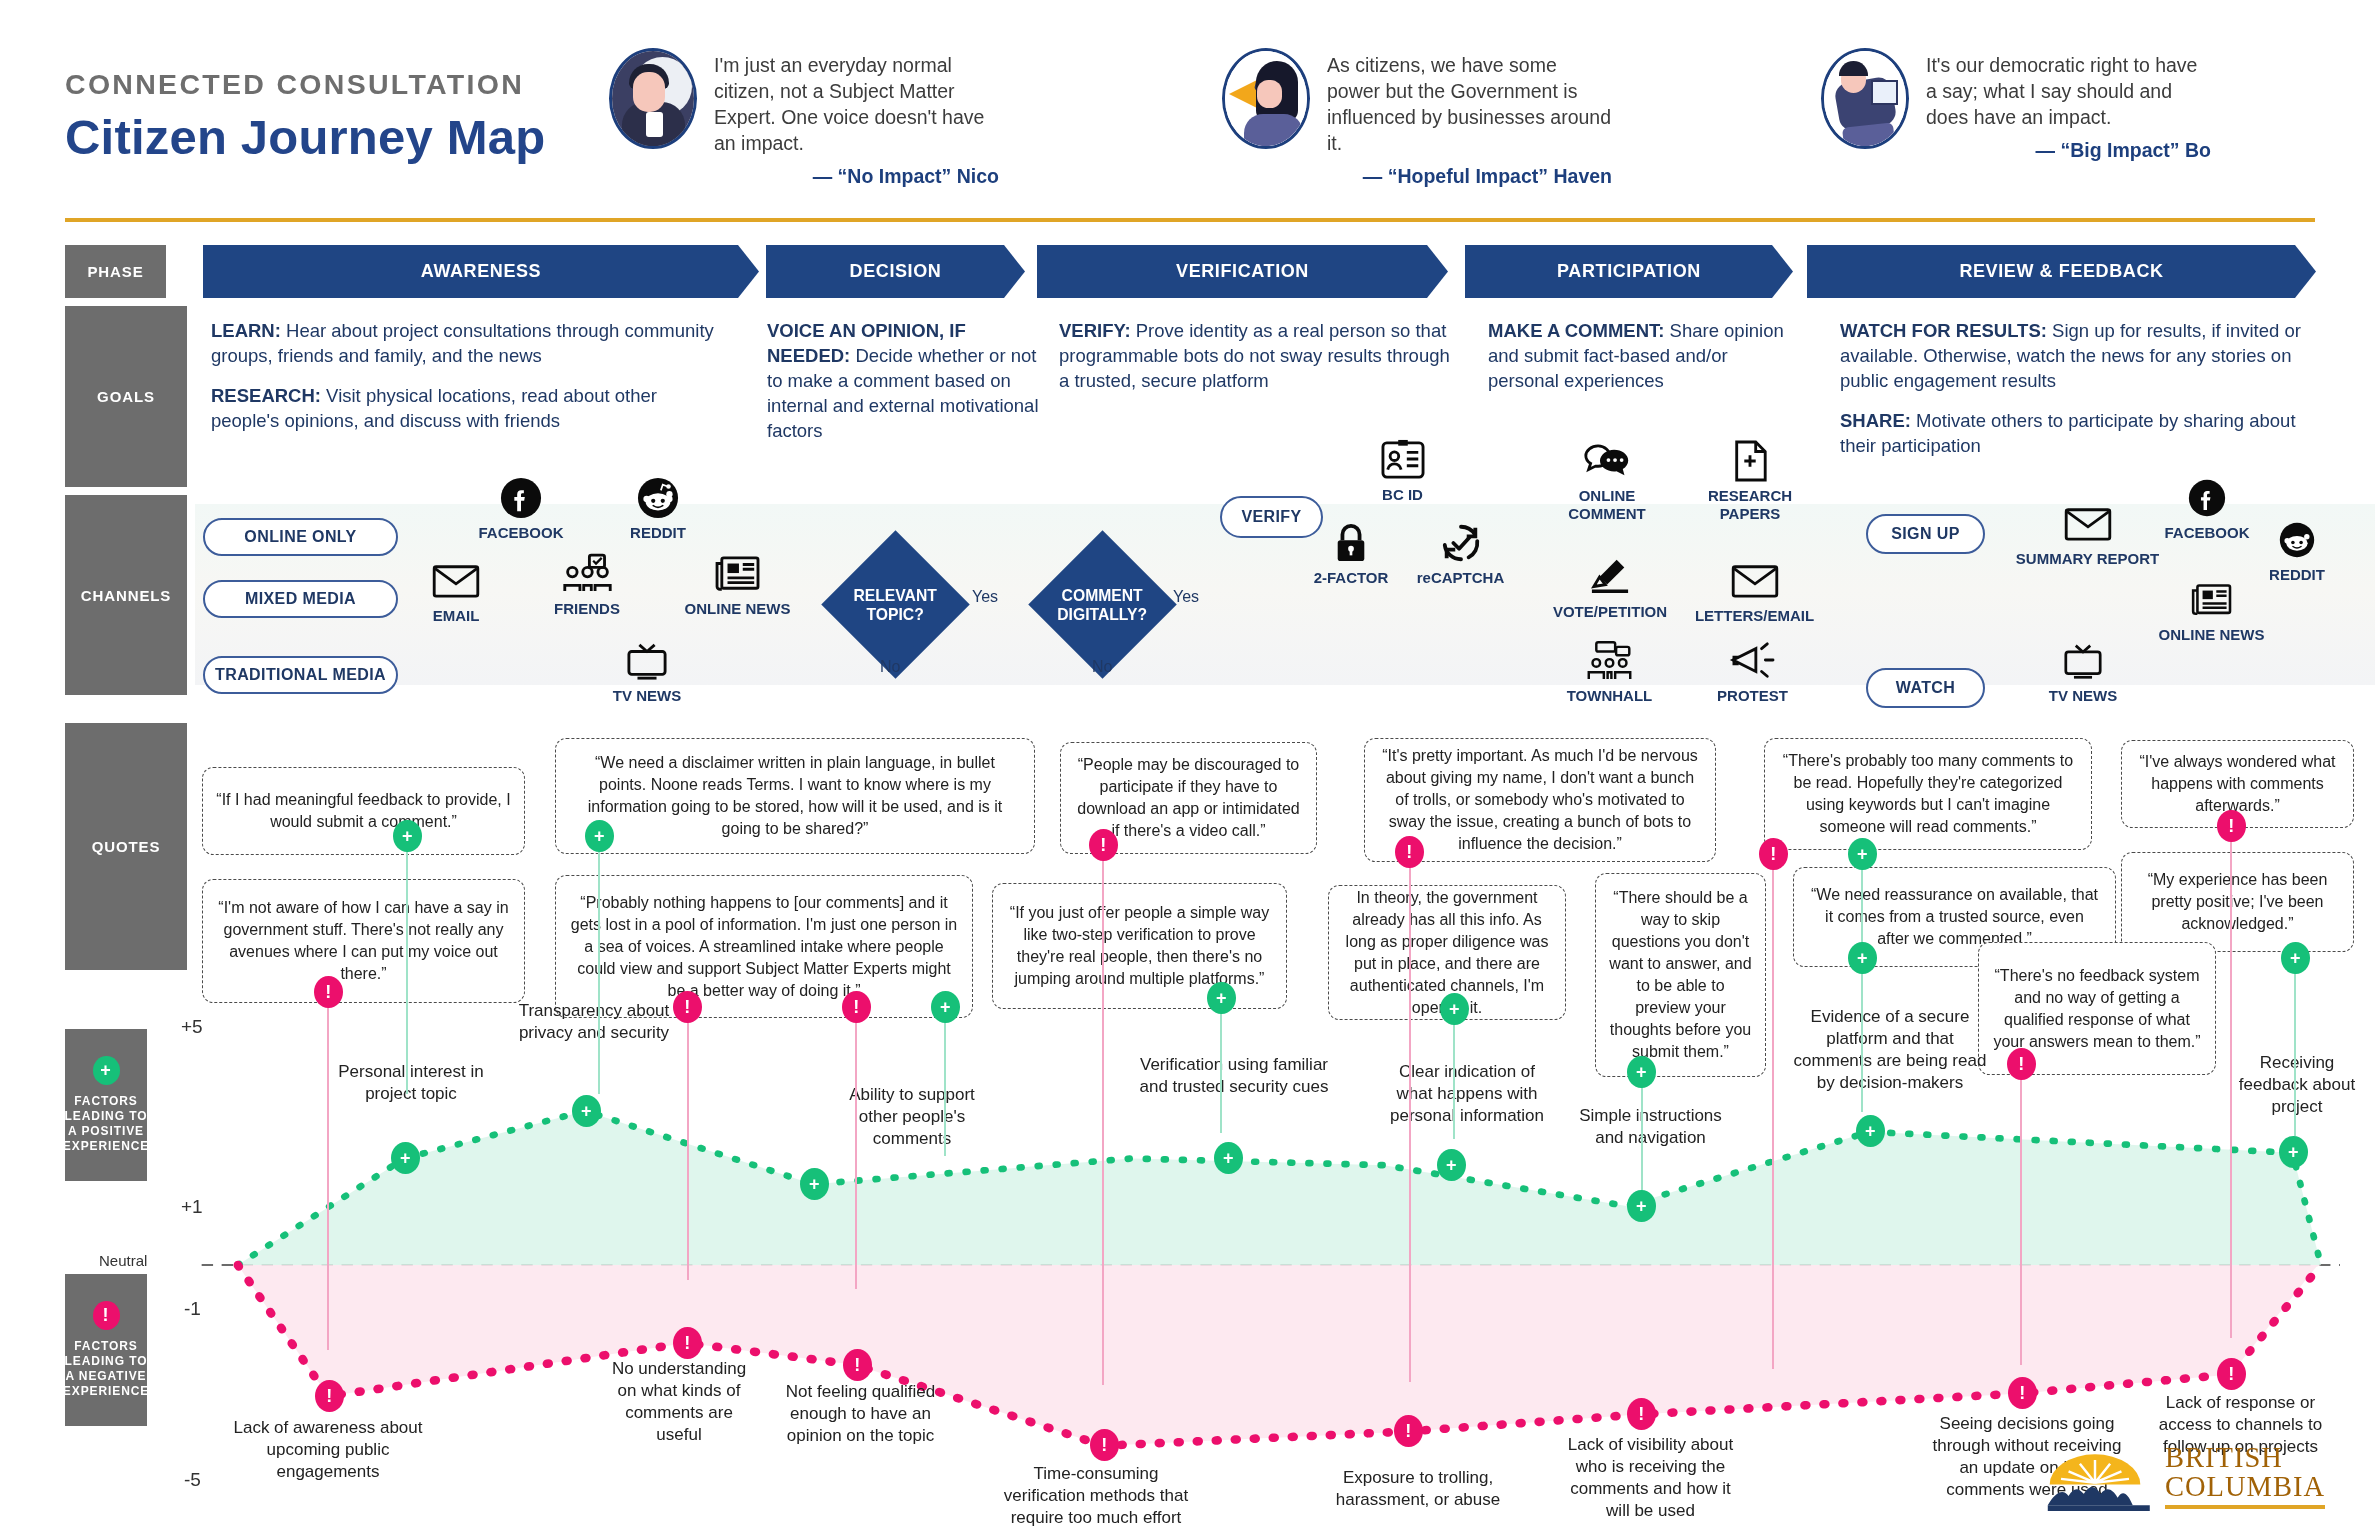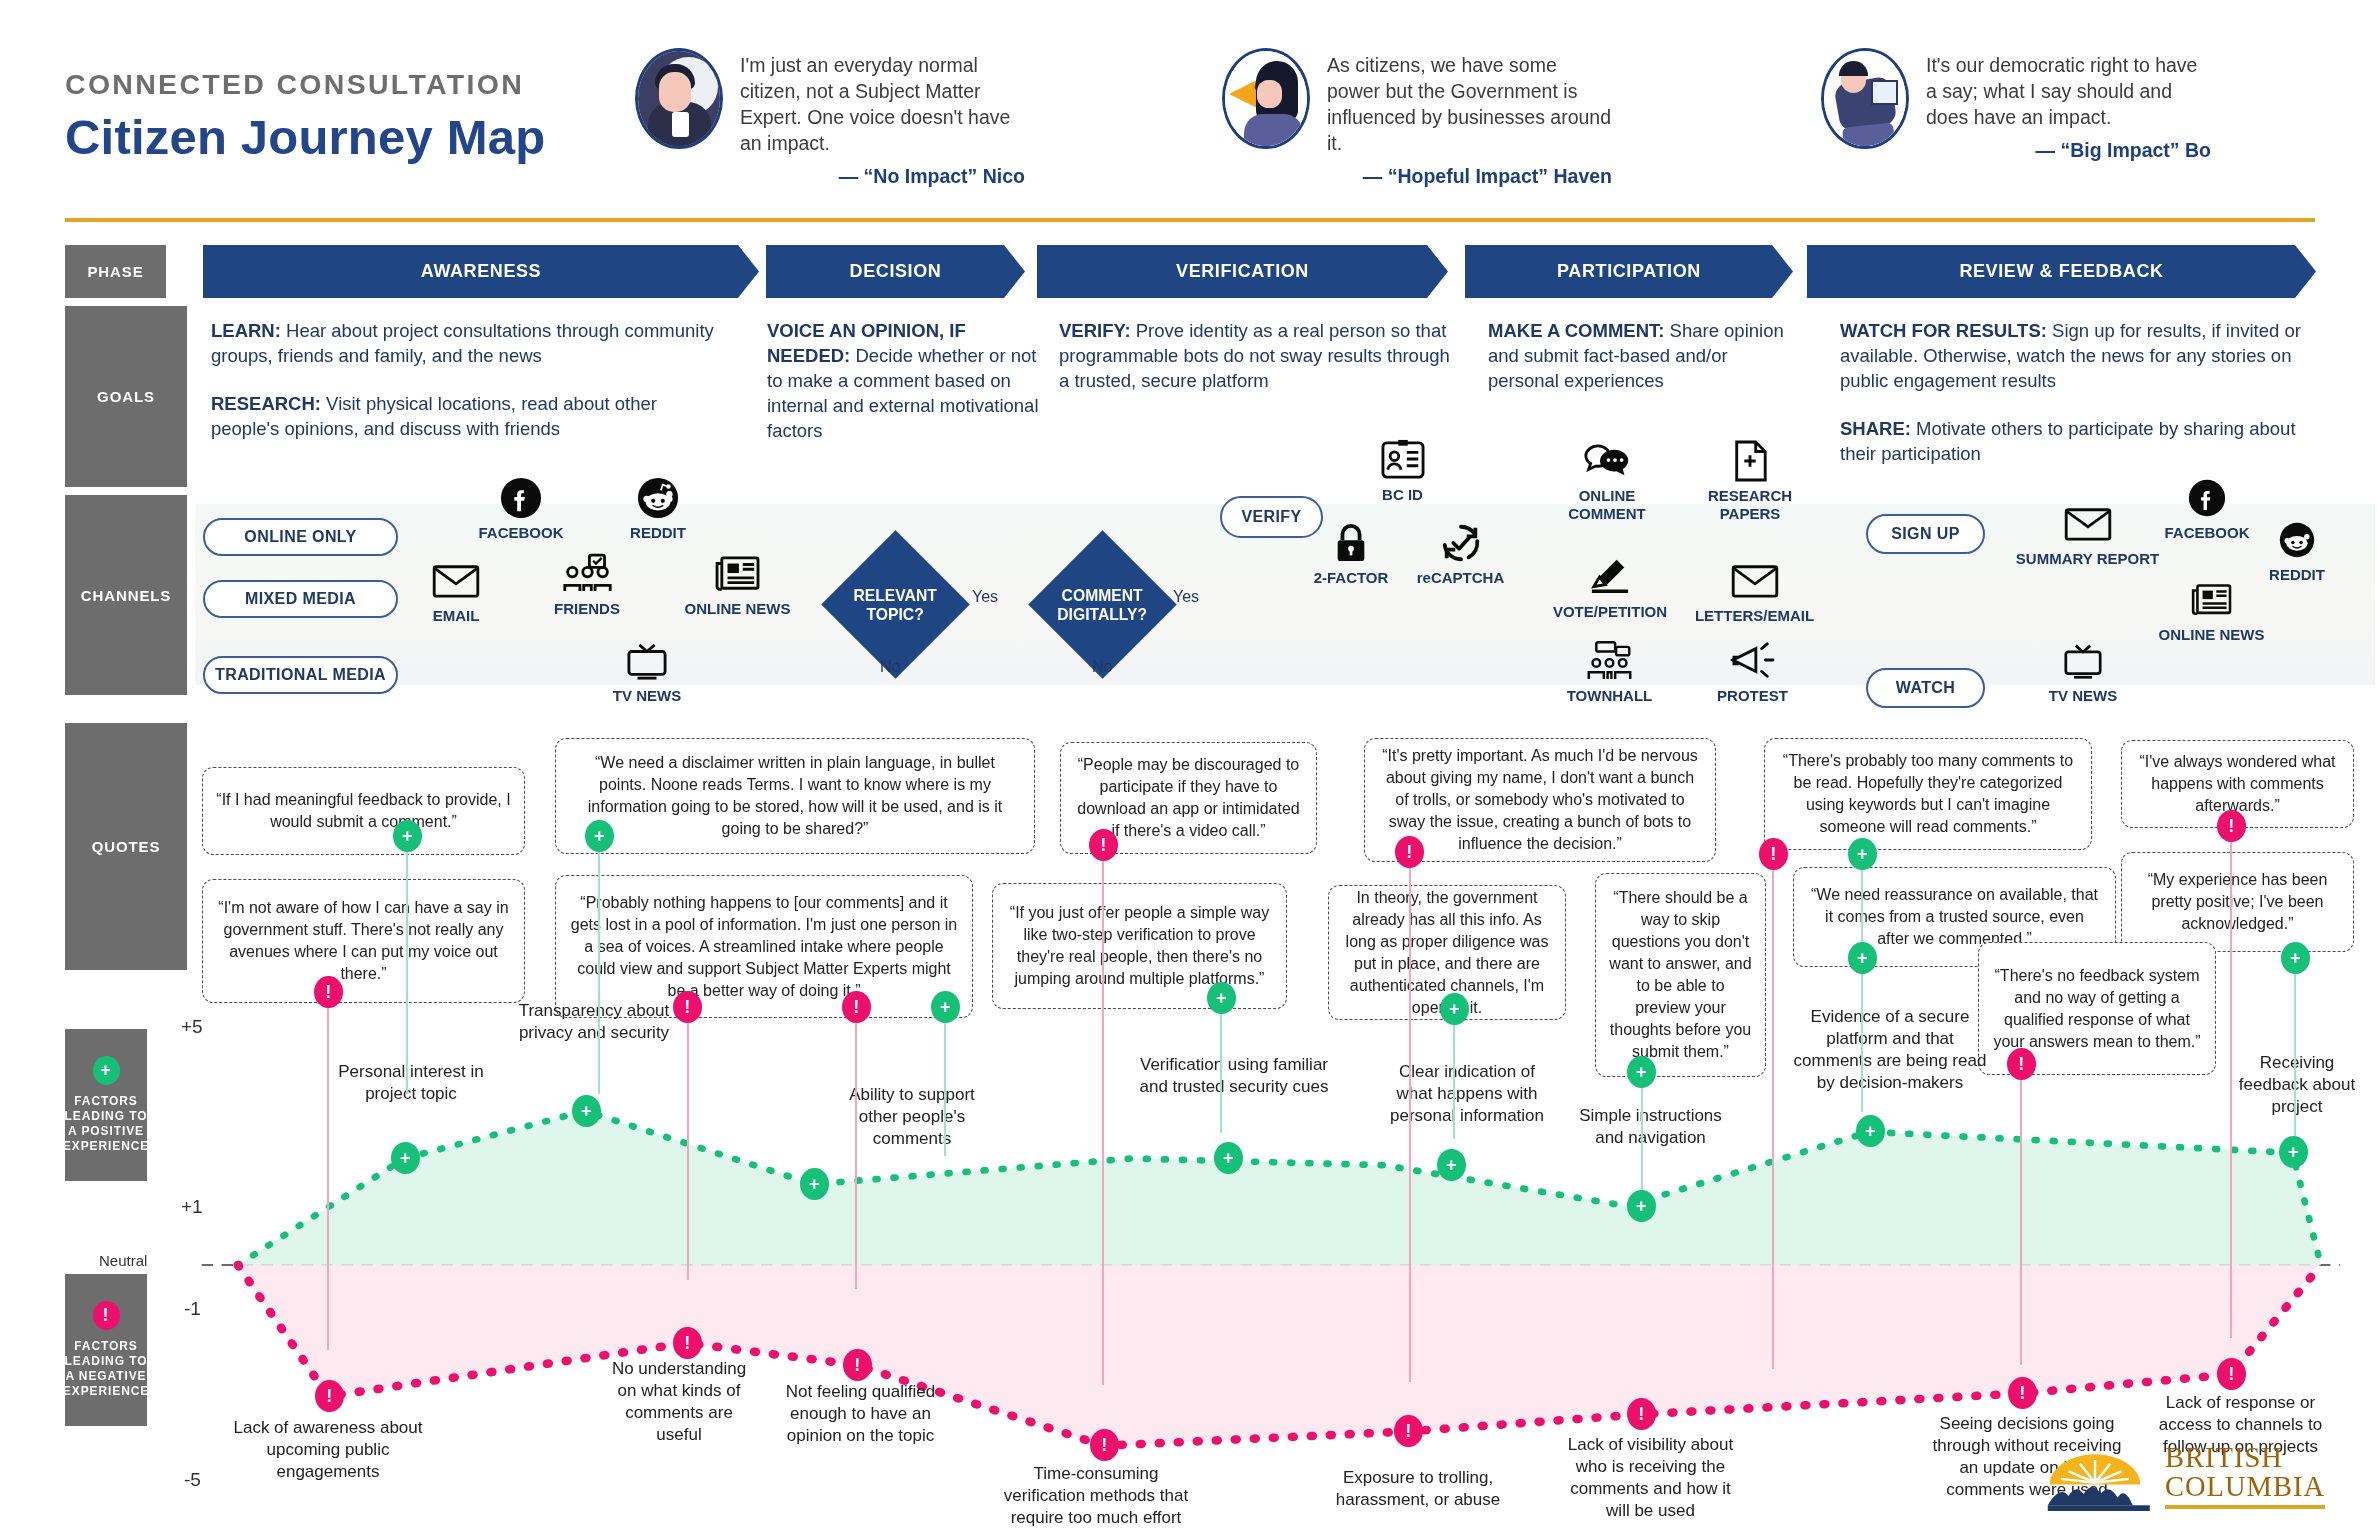--- a/index.html
+++ b/index.html
@@ -76,21 +76,21 @@
     display:flex; align-items:center; justify-content:center;
     font-size: 18px; font-weight: 700; letter-spacing: 0.6px;
     clip-path: polygon(0 0, calc(100% - 21px) 0, 100% 50%, calc(100% - 21px) 100%, 0 100%);
   }
 
   
   .goal {
     position: absolute; font-size: 18.5px; line-height: 25px; color: #1f3864;
   }
   .goal b { font-weight: 700; }
-  .goal p + p { margin-top: 23px; }
+  .goal p + p { margin-top: 15px; }
 
   
   .chanband {
     position: absolute; left: 195px; top: 504px; width: 2180px; height: 181px;
     background: linear-gradient(180deg,#f2f8f6 0%,#f7f7f4 48%,#f3f4f6 100%);
   }
   .pill {
     position: absolute; border: 2.4px solid #3c5c9a; border-radius: 23px;
     background: #fff; color: #1f3864; font-size: 16px; font-weight: 700;
     display: flex; align-items: center; justify-content: center; letter-spacing: 0.4px;
@@ -144,21 +144,21 @@
 <body>
 
 <div class="root">
 
   <div class="header">
     <div class="title-block">
       <div class="title-sub">CONNECTED CONSULTATION</div>
       <div class="title-main">Citizen Journey Map</div>
     </div>
 
-    <div class="persona" style="left:635px;">
+    <div class="persona" style="left:609px;">
       <div class="persona-avatar">
         <div class="av-bg av1">
             <div class="moon"></div>
             <div class="body"></div>
             <div class="hair"></div>
             <div class="head"></div>
             <div class="phone"></div>
           </div>
       </div>
       <div class="persona-text">

